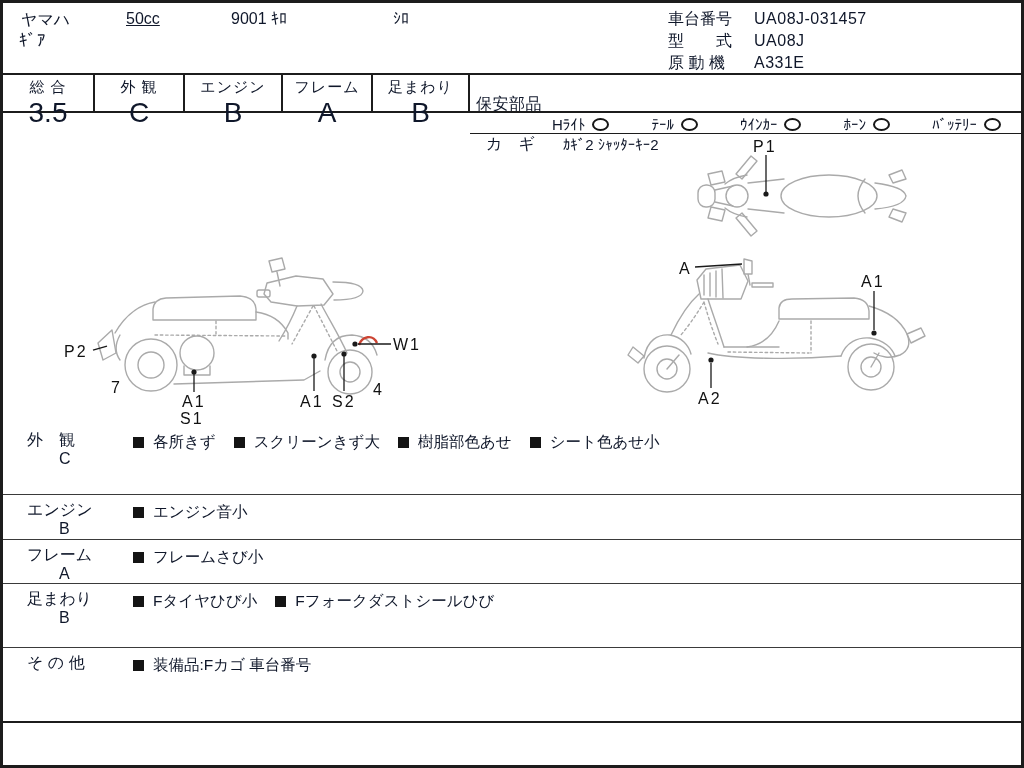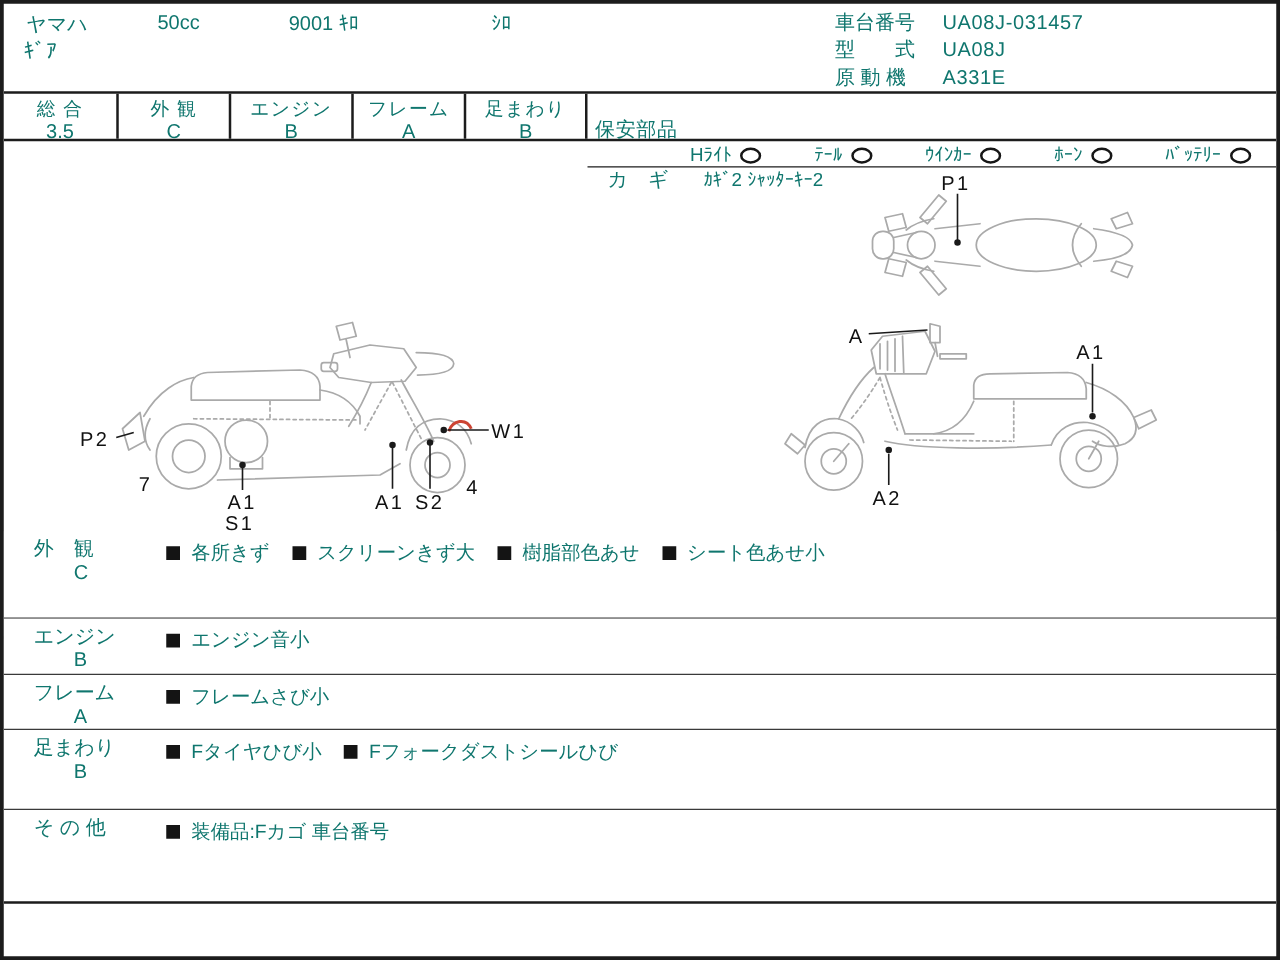--- a/index.html
+++ b/index.html
@@ -1,18 +1,18 @@
 <!DOCTYPE html>
 <html><head>
 <meta charset="utf-8">
 <style>
   html,body { margin:0; padding:0; background:#9a9a9a; }
   .sheet {
     position:relative; width:1024px; height:768px; background:#ffffff;
-    font-family:"Liberation Sans","DejaVu Sans",sans-serif; color:#0f766e;
+    font-family:"Liberation Sans","DejaVu Sans",sans-serif; color:#0f172a;
     box-sizing:border-box; border:3px solid #1c1c1c; overflow:hidden;
   }
   .abs { position:absolute; }
   
   .hdr-text { font-size:16px; white-space:pre; }
   .hdr-model { font-size:17px; letter-spacing:1px; }
   .hdr-right { position:absolute; left:665px; top:7px; font-size:16px; }
   .hrow { display:flex; line-height:17px; margin-bottom:5px; }
   .hlabel { width:86px; white-space:pre; }
   .hvalue { letter-spacing:0.5px;text-align:center; }
@@ -21,21 +21,21 @@
     position:absolute; left:0; top:70px; width:100%; height:40px;
     border-top:2px solid #1c1c1c; border-bottom:2px solid #1c1c1c;
     display:flex; box-sizing:border-box; background:#fff;
   }
   .rcell {
     border-right:2px solid #1c1c1c; box-sizing:border-box; flex:none;
     display:flex; flex-direction:column; align-items:center;
     justify-content:space-between; padding:3px 0 2px 0;
   }
   .rlabel { font-size:15px; letter-spacing:1px; white-space:pre; }
-  .rvalue { font-size:16px; }
+  .rvalue { font-size:28px; }
   .safety { flex:1 1 auto; display:flex; flex-direction:column; }
   .safety-top {
     flex:1; border-bottom:1.5px solid #1c1c1c; display:flex; align-items:center;
     padding:0 20px 0 6px; box-sizing:border-box;
   }
   .sp-title { font-size:16px; letter-spacing:0.5px; margin-right:10px; white-space:pre; }
   .sp-items { flex:1; display:flex; align-items:center; justify-content:space-between; }
   .sp-item { display:flex; align-items:center; font-size:15px; white-space:pre;margin-top:41px; }
   .oval {
     width:17px; height:13px; border:2px solid #161616; border-radius:50%;
@@ -72,21 +72,21 @@
   .note { display:flex; align-items:center; }
   .bullet { width:11px; height:11px; background:#141414; flex:none; margin-right:9px; }
 </style>
 </head>
 <body>
 
 <div class="sheet">
 
   <span class="abs hdr-text" style="left:18px; top:7px;">ヤマハ</span>
   <span class="abs hdr-text hdr-model" style="left:16px; top:28px;">ｷﾞｱ</span>
-  <span class="abs hdr-text" style="left:123px; top:7px;">50cc</span>
+  <span class="abs hdr-text" style="left:123px; top:7px;text-decoration:underline;">50cc</span>
   <span class="abs hdr-text" style="left:228px; top:7px;">9001 ｷﾛ</span>
   <span class="abs hdr-text" style="left:390px; top:7px;">ｼﾛ</span>
 
   <div class="hdr-right">
     <div class="hrow">
       <span class="hlabel">車台番号</span>
       <span class="hvalue">UA08J-031457</span>
     </div>
     <div class="hrow">
       <span class="hlabel">型　　式</span>

